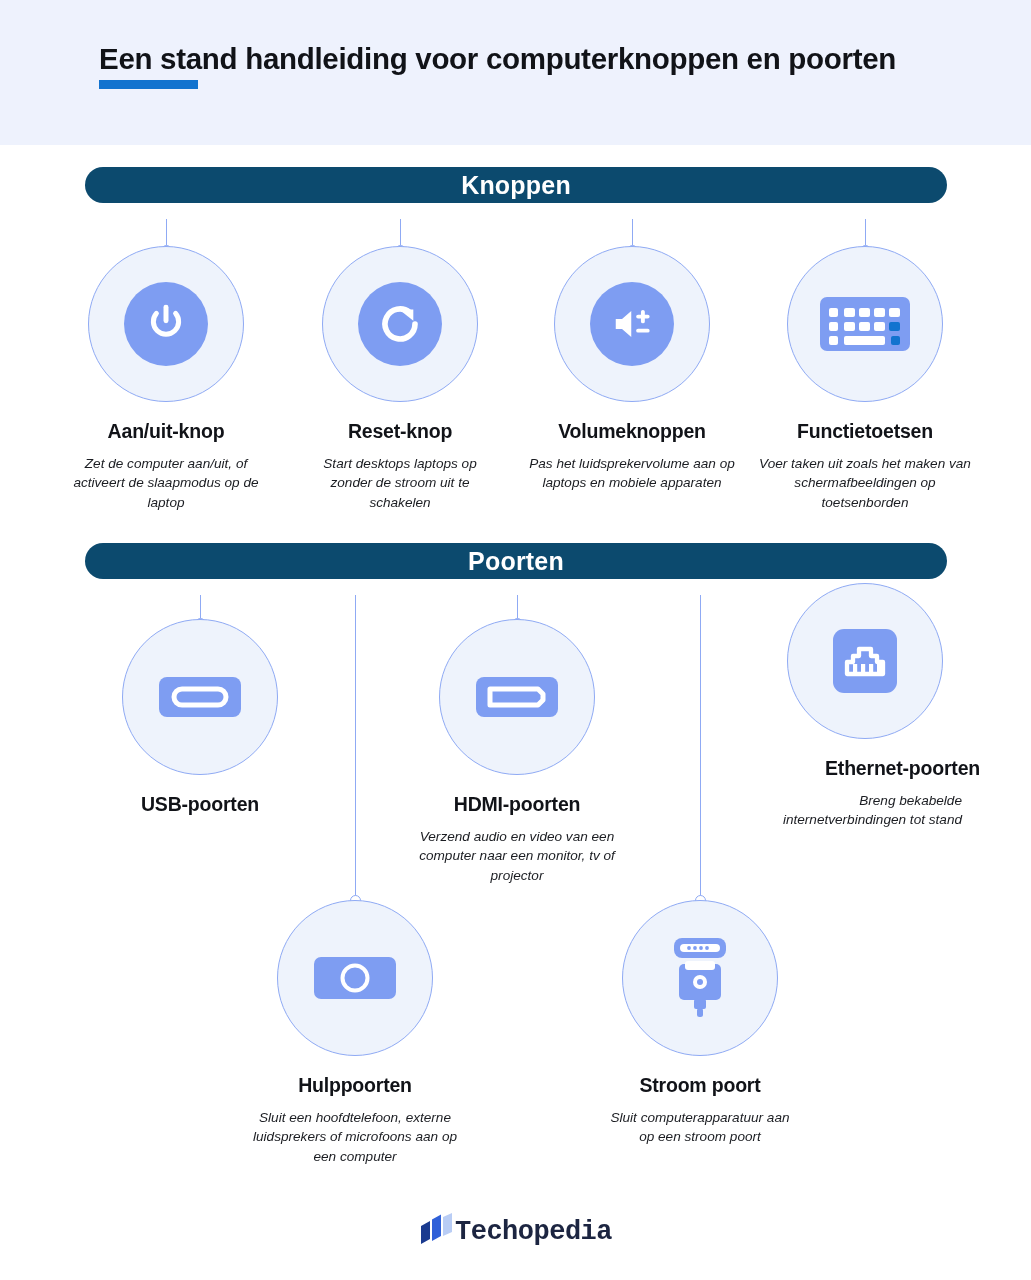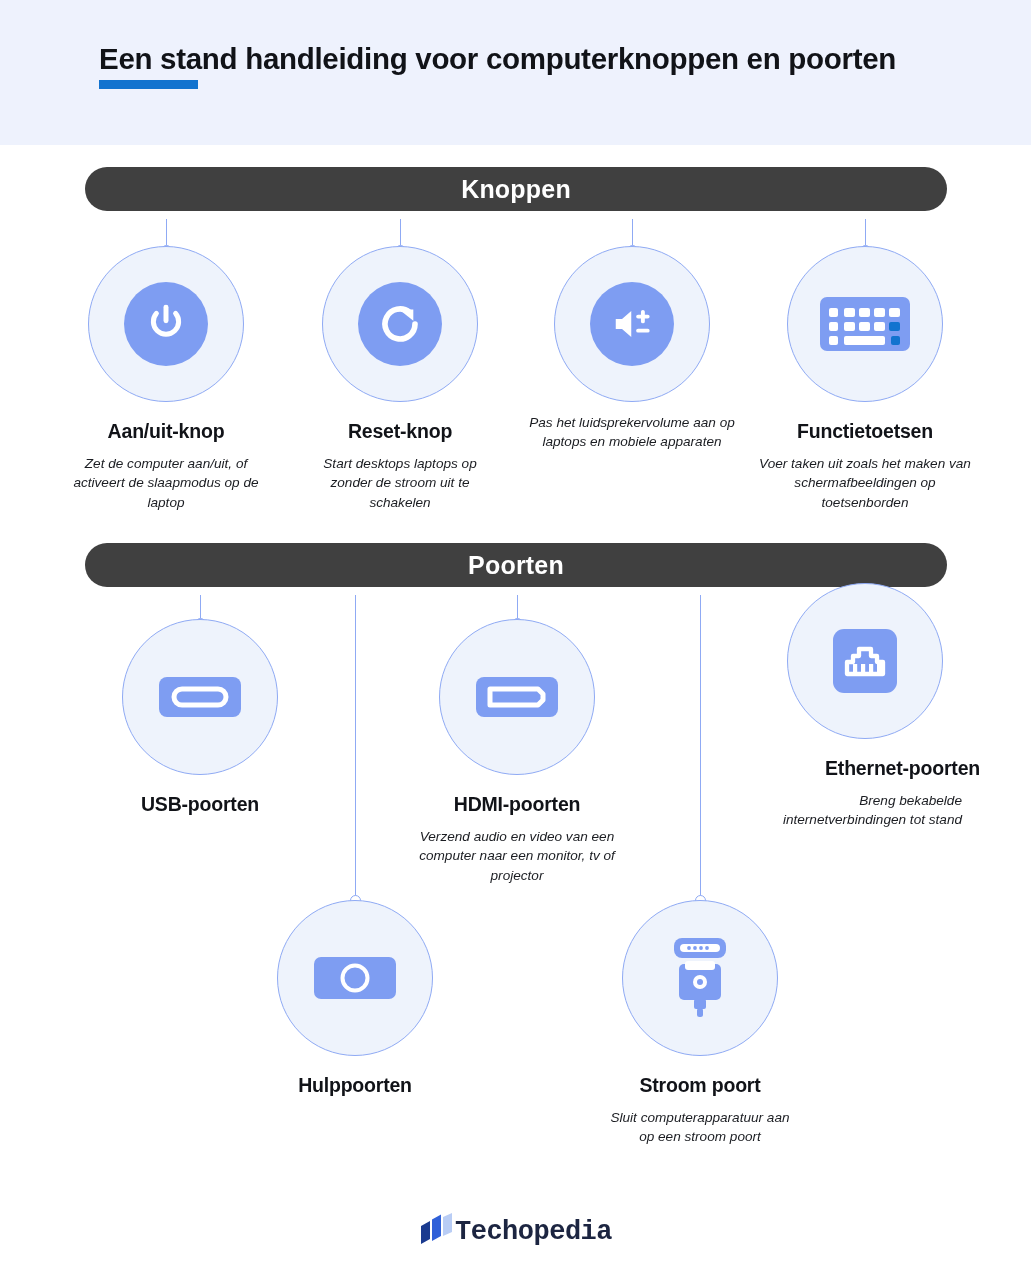--- a/index.html
+++ b/index.html
@@ -42,22 +42,22 @@
     left: 99px;
     top: 80px;
     width: 99px;
     height: 9px;
     background: #1273cf;
   }
 
   
   .banner {
     position: absolute;
-    height: 44px;
-    background: #404040;
+    height: 36px;
+    background: #0c4a6e;
     border-radius: 26px;
     display: flex;
     align-items: center;
     justify-content: center;
   }
   .banner-label {
     color: #ffffff;
     font-size: 25px;
     font-weight: bold;
     letter-spacing: 0.2px;
@@ -194,20 +194,21 @@
   <div class="card" style="left:517px; top:246px;">
     <div class="circle">
       <div class="icon-round">
         <svg width="48" height="48" viewBox="0 0 26 24" aria-hidden="true">
           <path d="M4.2 9.3 h3.4 L12.6 4.9 v14.2 L7.6 14.7 H4.2 Z" fill="#ffffff"></path>
           <path d="M16.3 8.0 h5.2 M18.9 5.4 v5.2" stroke="#ffffff" stroke-width="2.1" stroke-linecap="round"></path>
           <path d="M16.3 15.6 h5.2" stroke="#ffffff" stroke-width="2.1" stroke-linecap="round"></path>
         </svg>
       </div>
     </div>
+    <div class="card-title">Volumeknoppen</div>
     <div class="card-desc">Pas het luidsprekervolume aan op laptops en mobiele apparaten</div>
   </div>
 
   <div class="card" style="left:750px; top:246px;">
     <div class="circle">
       <div class="icon-plain">
         <svg width="94" height="66" viewBox="0 0 94 66" aria-hidden="true">
           <rect x="2" y="6" width="90" height="54" rx="7" fill="#7e9df2"></rect>
           <rect x="11" y="17" width="9" height="9" rx="2" fill="#ffffff"></rect>
           <rect x="26" y="17" width="11" height="9" rx="2" fill="#ffffff"></rect>
@@ -290,20 +291,21 @@
   <div class="card" style="left:240px; top:900px;">
     <div class="circle">
       <div class="icon-plain">
         <svg width="86" height="52" viewBox="0 0 86 52" aria-hidden="true">
           <rect x="2" y="5" width="82" height="42" rx="7" fill="#7e9df2"></rect>
           <circle cx="43" cy="26" r="12.5" fill="none" stroke="#ffffff" stroke-width="4"></circle>
         </svg>
       </div>
     </div>
     <div class="card-title">Hulppoorten</div>
+    <div class="card-desc">Sluit een hoofdtelefoon, externe luidsprekers of microfoons aan op een computer</div>
   </div>
 
   <div class="card" style="left:585px; top:900px;">
     <div class="circle">
       <div class="icon-plain">
         <svg width="72" height="86" viewBox="0 0 72 86" aria-hidden="true">
           <rect x="10" y="3" width="52" height="20" rx="8" fill="#7e9df2"></rect>
           <rect x="16" y="9" width="40" height="8" rx="4" fill="#ffffff"></rect>
           <circle cx="25" cy="13" r="1.9" fill="#7e9df2"></circle>
           <circle cx="31" cy="13" r="1.9" fill="#7e9df2"></circle>

